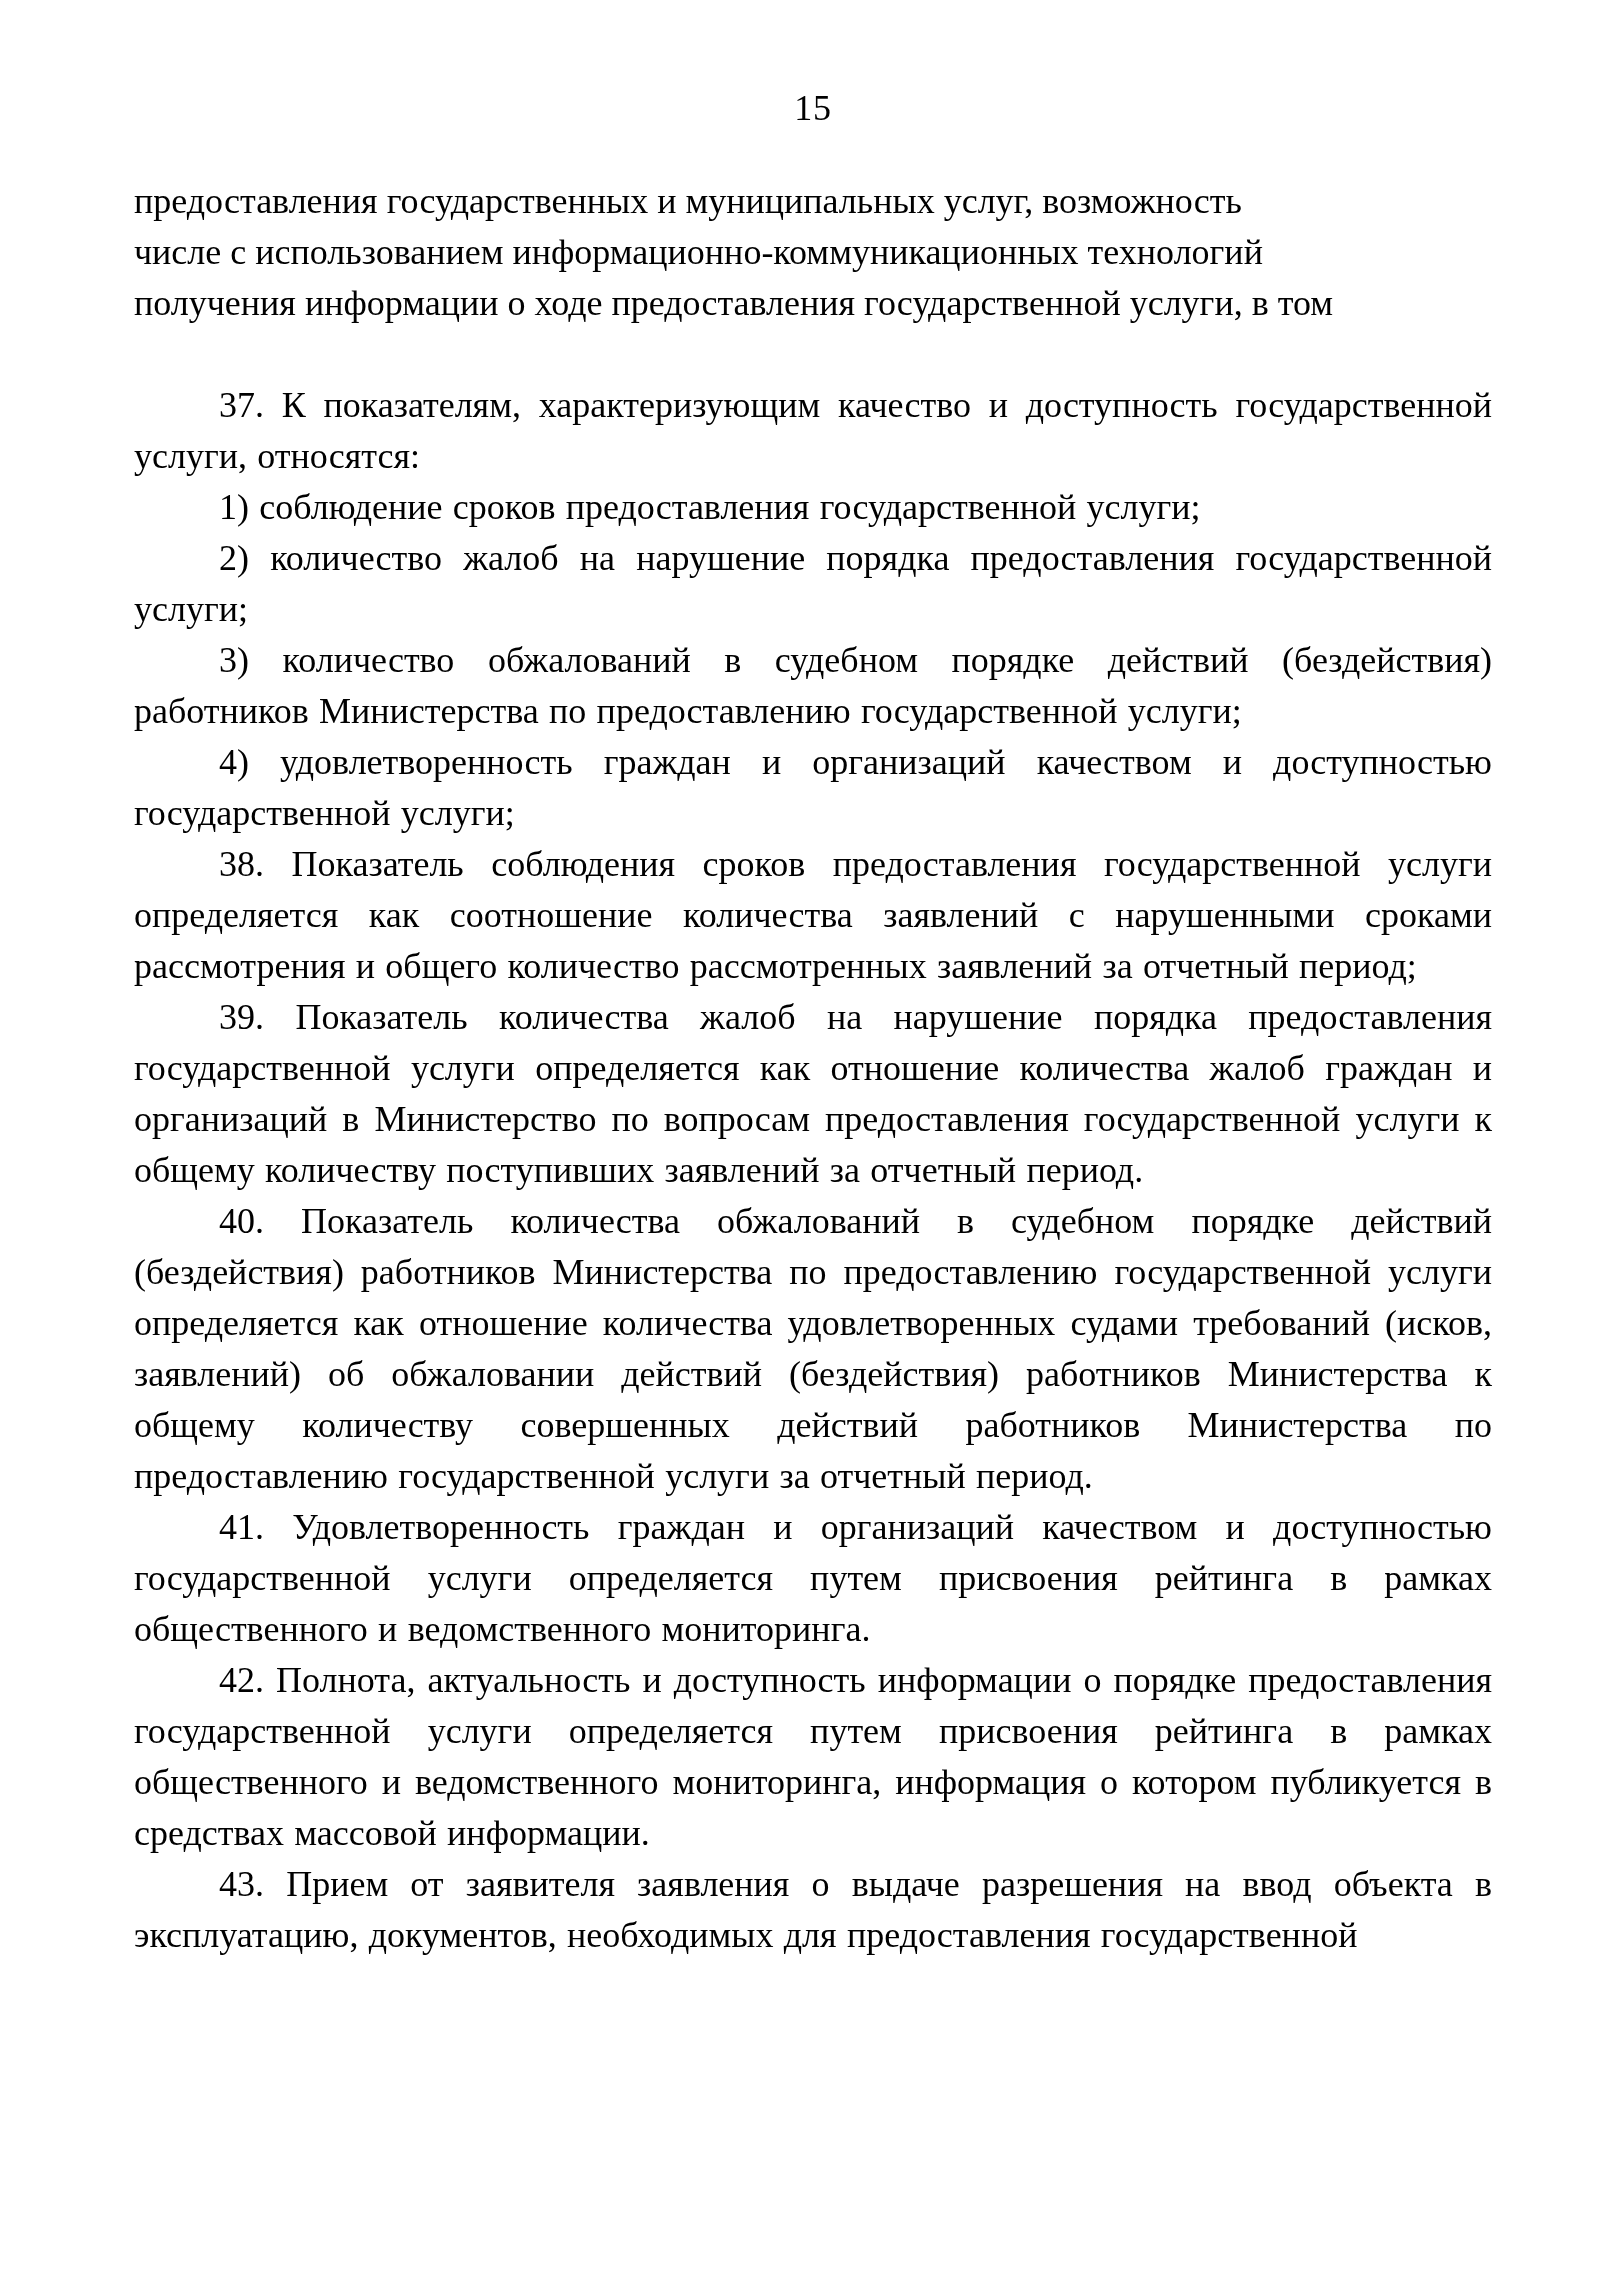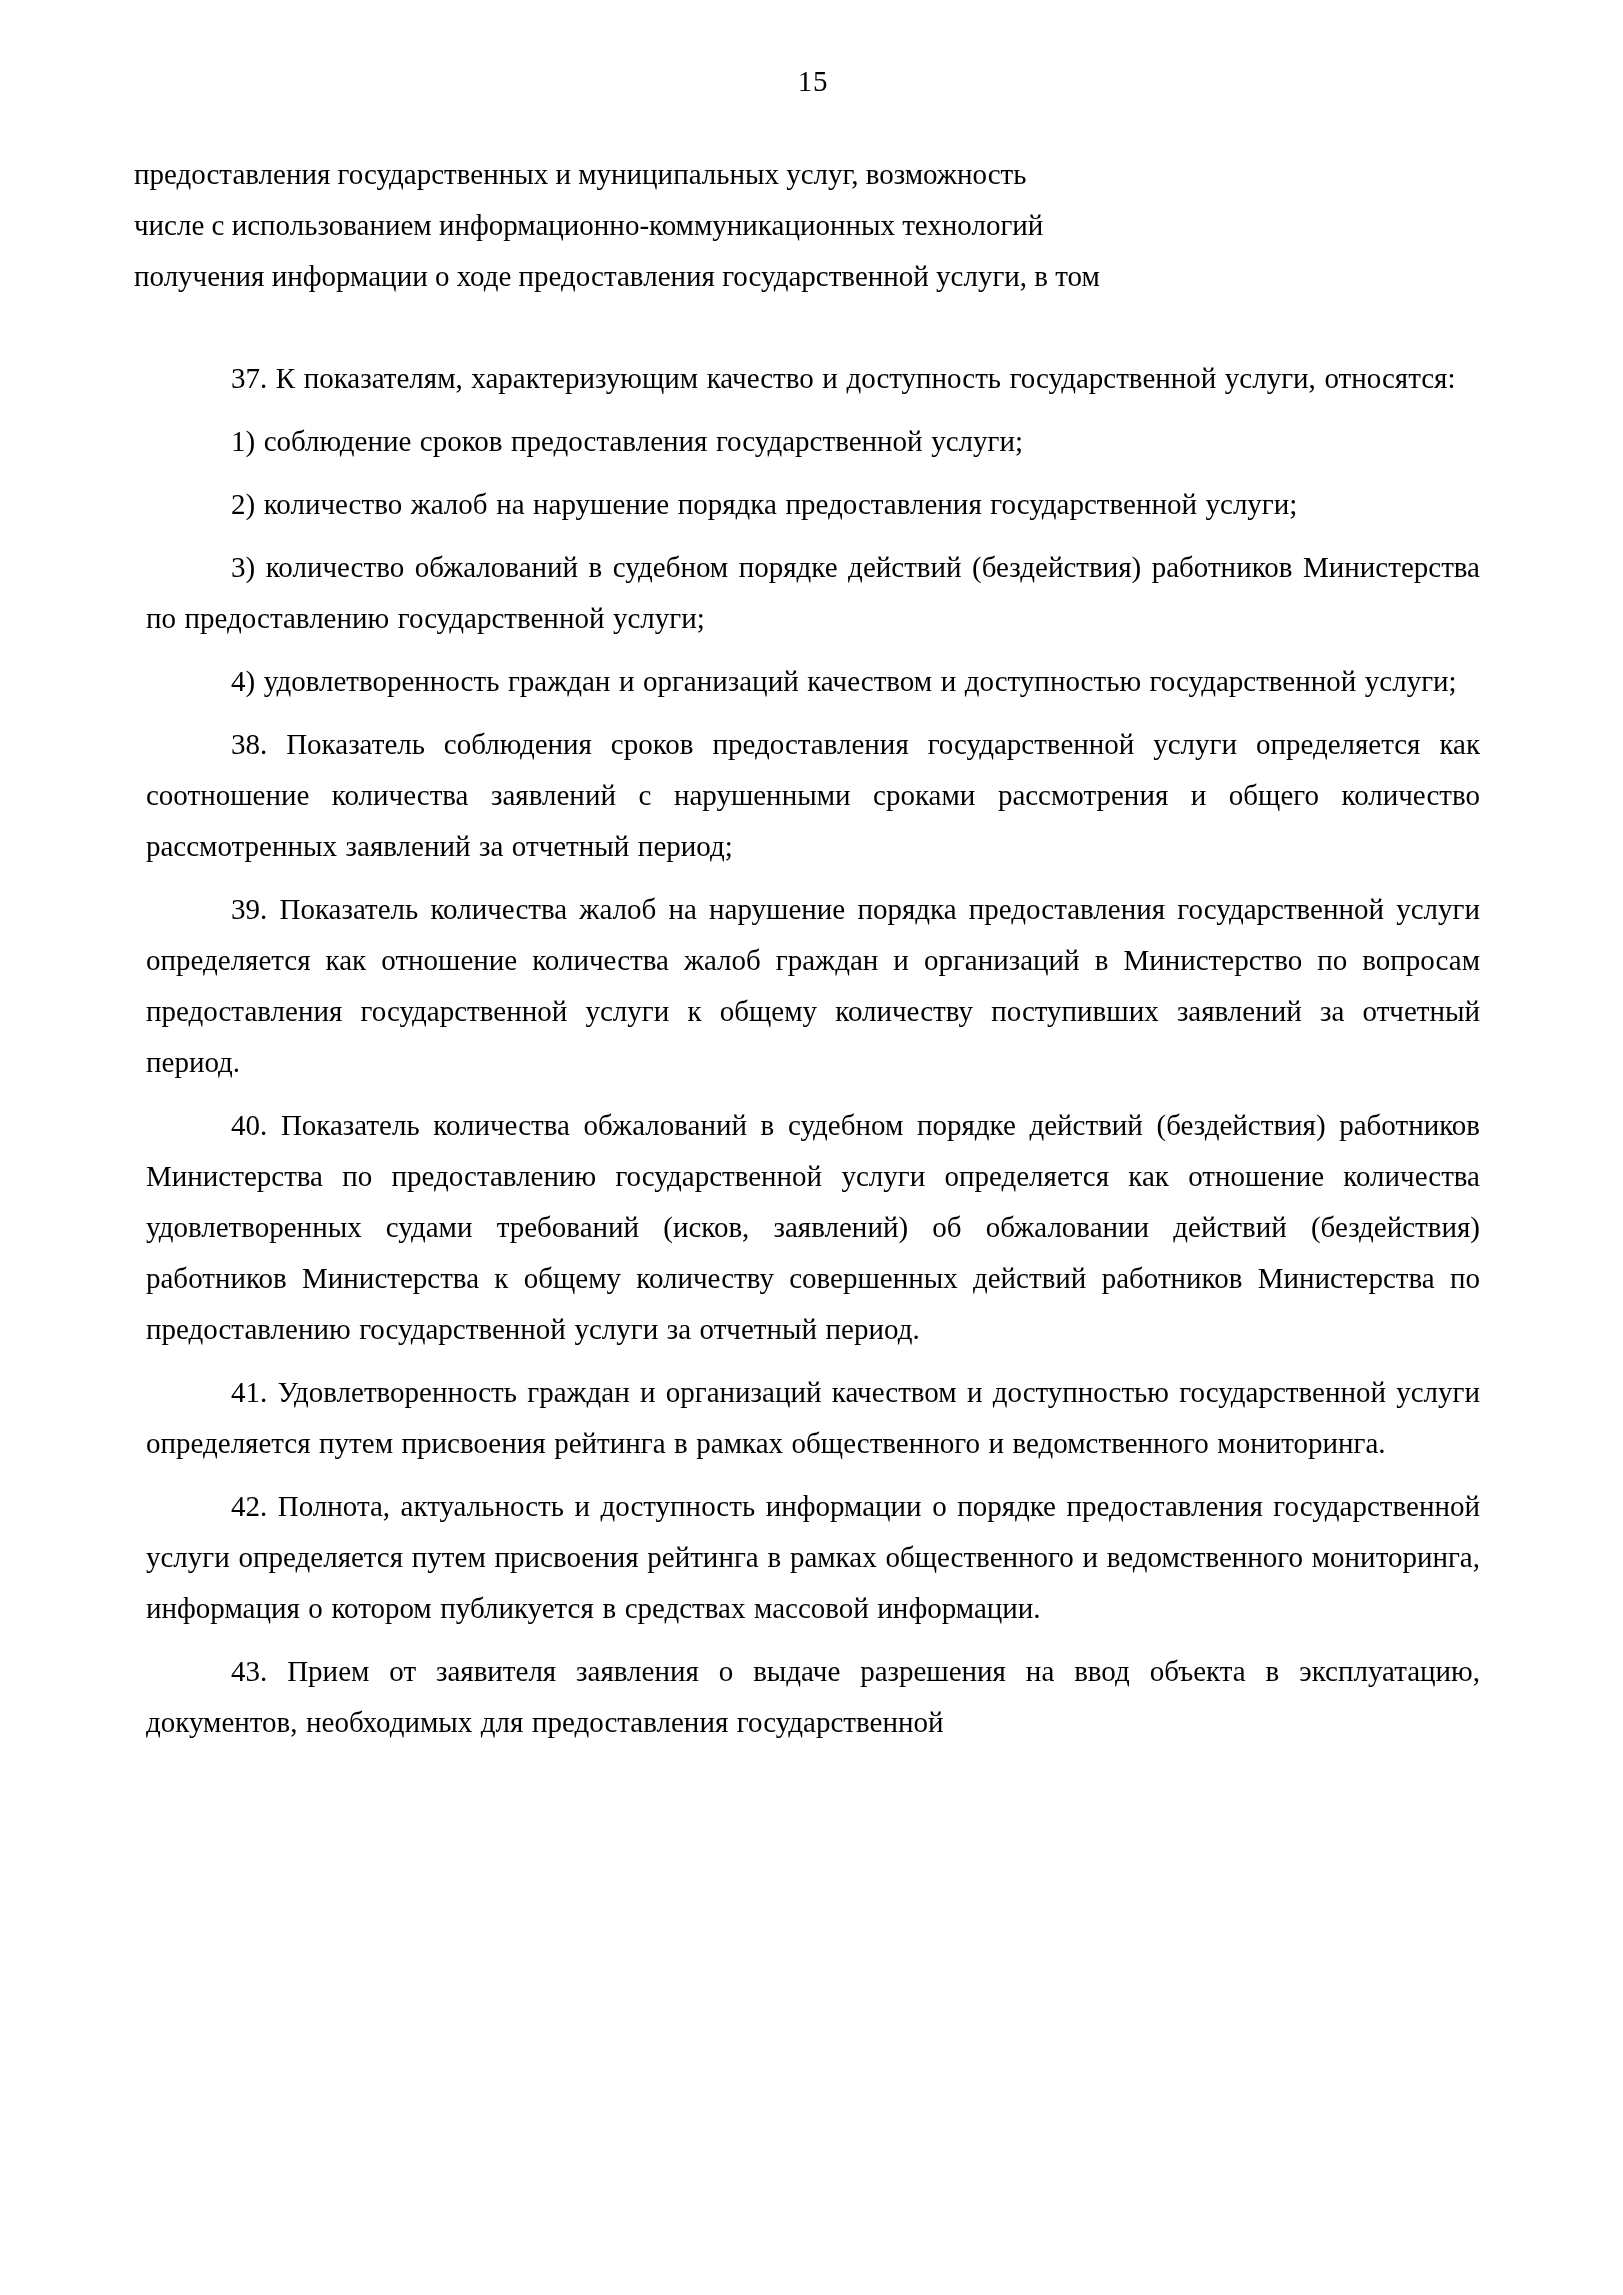--- a/index.html
+++ b/index.html
@@ -7,40 +7,40 @@
     padding: 0;
     background: #ffffff;
   }
   .page {
     position: relative;
     width: 1624px;
     height: 2295px;
     background: #ffffff;
     color: #000000;
     font-family: "Liberation Serif", "DejaVu Serif", serif;
-    font-size: 29px;
+    font-size: 36px;
     box-sizing: border-box;
-    padding: 56px 132px 0 134px;
+    padding: 83px 132px 0 134px;
     overflow: hidden;
   }
   .page-number {
     text-align: center;
     line-height: 50px;
     margin: 0 0 43px 0;
     letter-spacing: 0.7px;
   }
   .doc-header {
     line-height: 51px;
     margin: 0 0 51px 0;
   }
   .doc-header .header-line {
     white-space: nowrap;
   }
   .doc-body p.para {
-    margin: 12px;
+    margin: 0;
     text-align: justify;
     text-align-last: left;
     text-indent: 85px;
     line-height: 51px;
     word-spacing: 1.3px;
   }
 </style>
 </head>
 <body>
 

